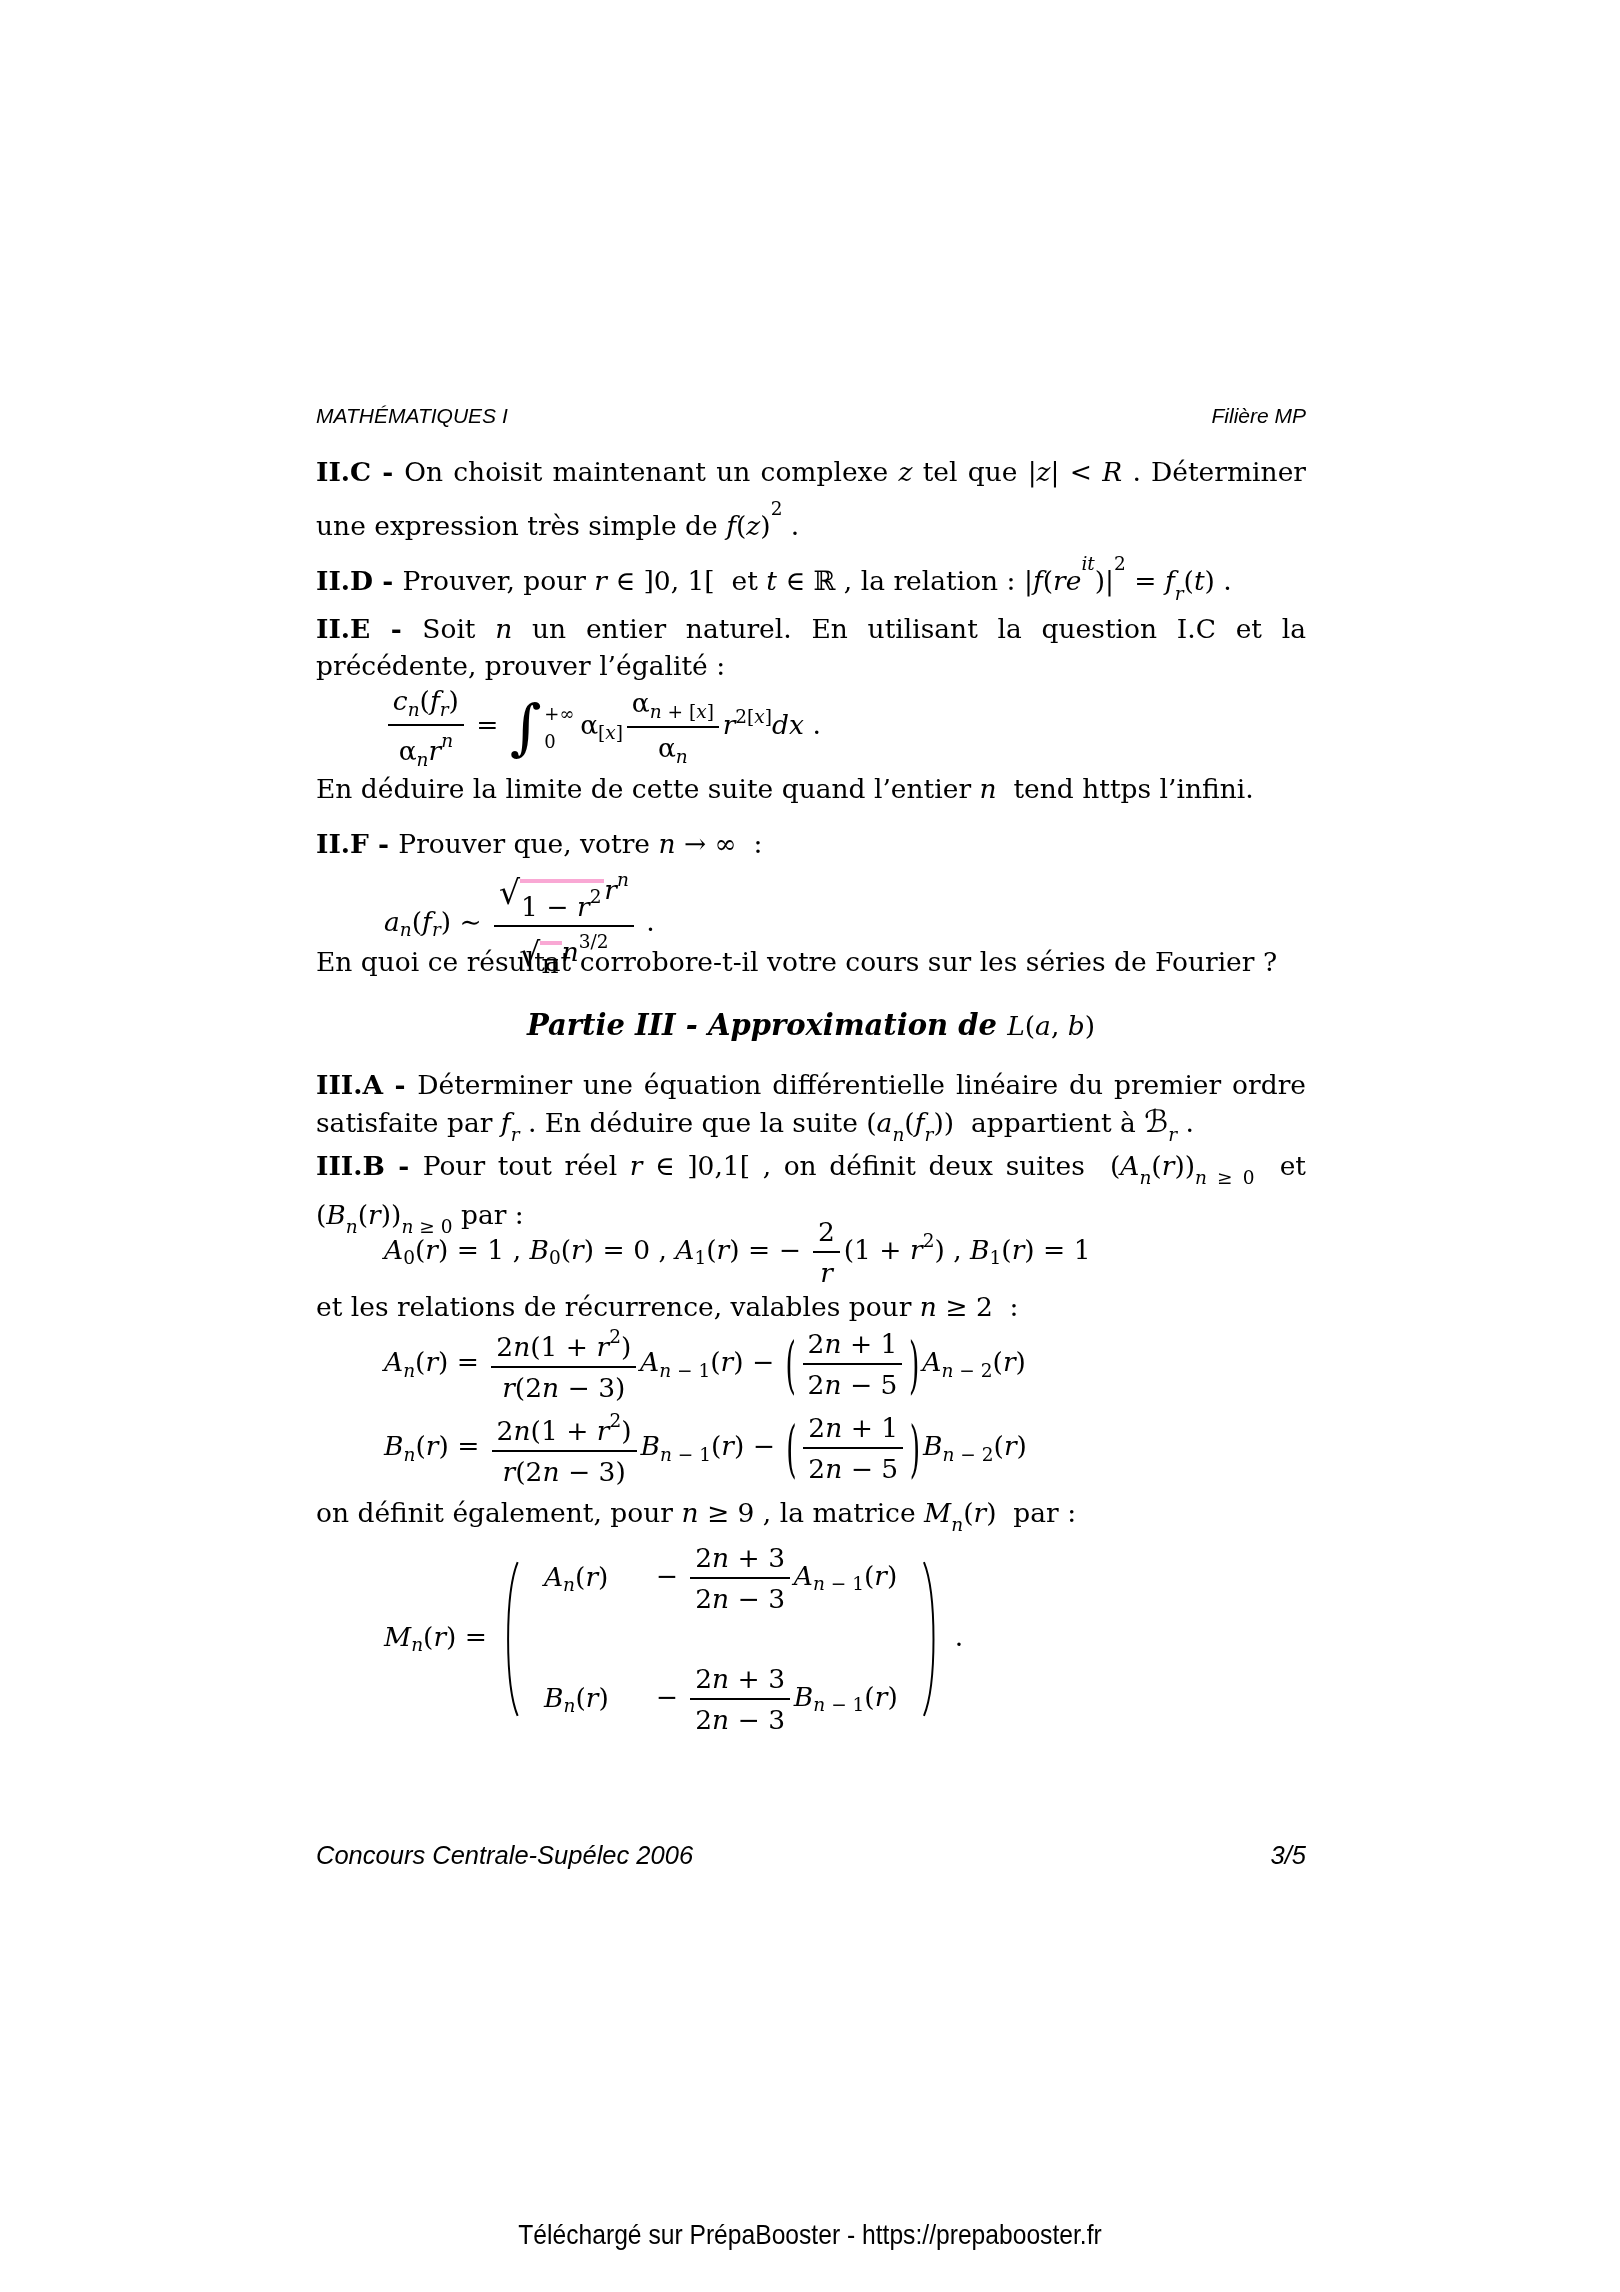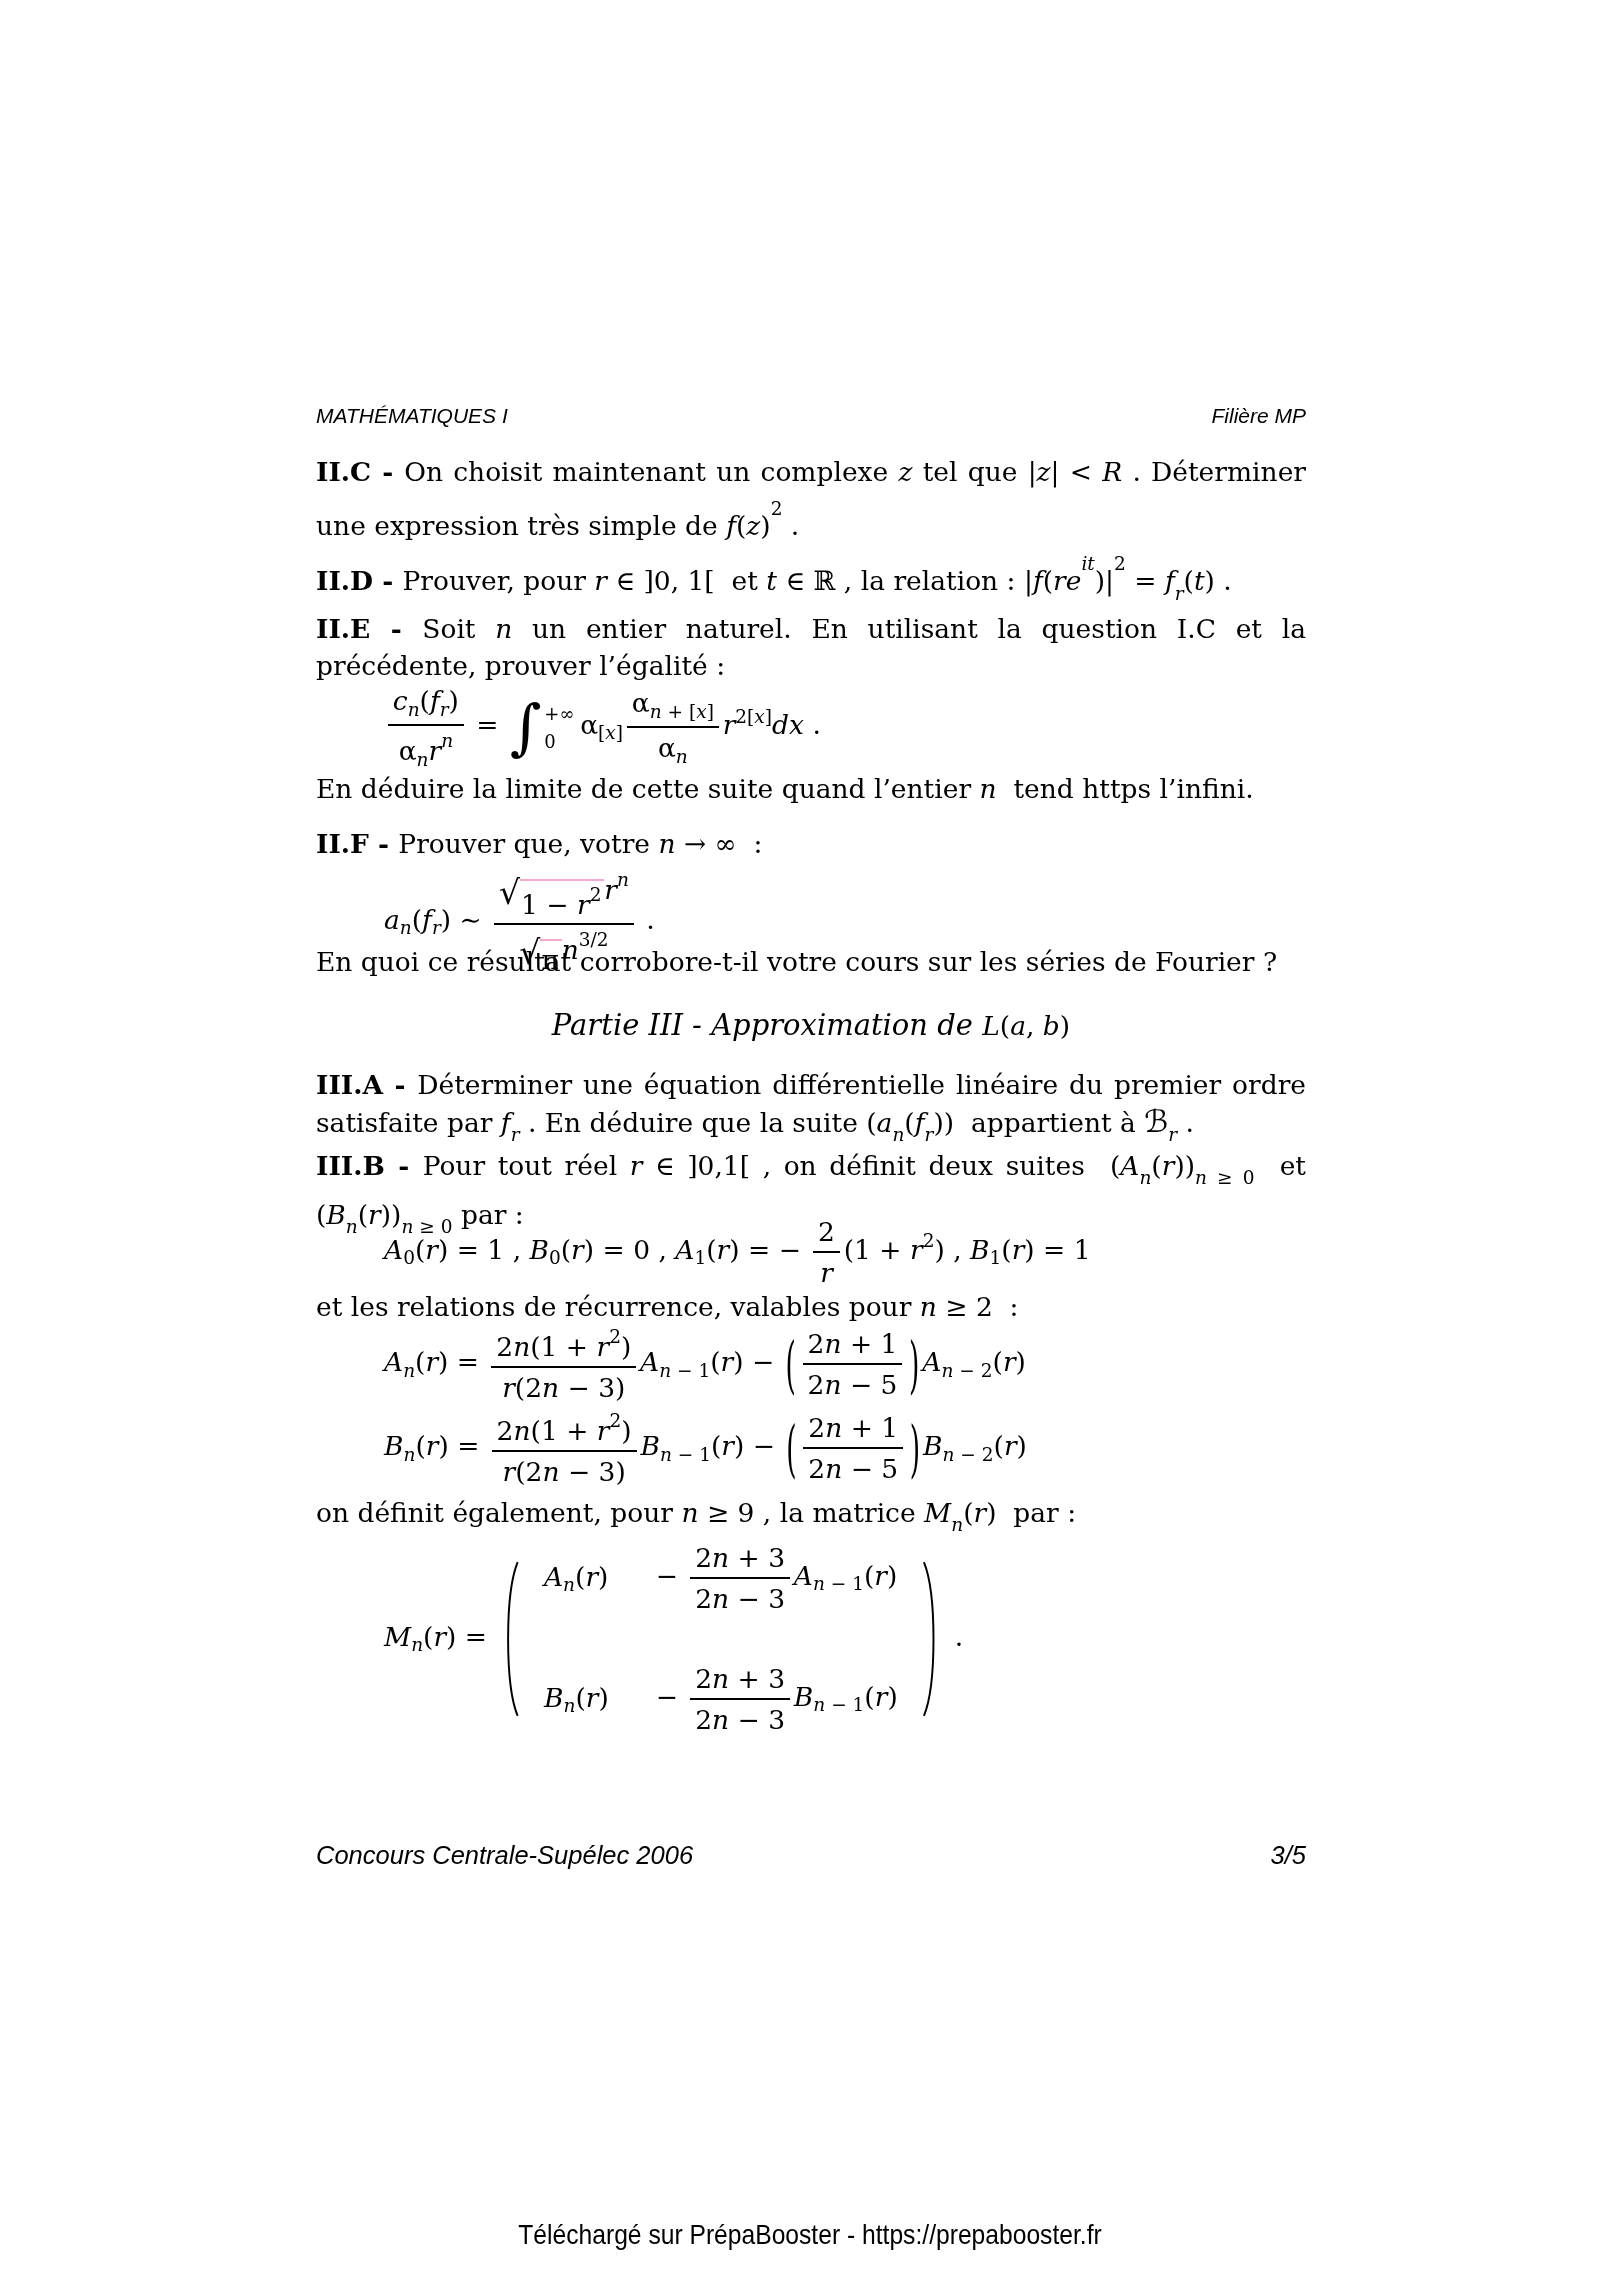--- a/index.html
+++ b/index.html
@@ -28,33 +28,33 @@
   }
   .note{
     position:absolute;left:0;width:1620px;text-align:center;
     font-family:"Liberation Sans", sans-serif;font-size:28px;
     transform:scaleX(0.88);
   }
   
   .tk{white-space:pre-wrap;}
   .it{font-style:italic;}
   .bd{font-weight:bold;}
-  .bi{font-weight:normal;font-style:italic;}
+  .bi{font-weight:bold;font-style:italic;}
   .gk{font-style:normal;}
   .scr{font-style:italic;font-family:"DejaVu Serif","DejaVu Sans",serif;font-size:115%;}
   .h2 .tk:not(.bi){font-size:26.5px;}
   .msub{font-size:70%;vertical-align:-25%;}
   .msup{font-size:70%;vertical-align:55%;}
   .frac{display:inline-flex;flex-direction:column;align-items:center;
         vertical-align:middle;margin:0 3.9px;text-align:center;line-height:1.25;}
   .frac>.num{display:block;padding:0 4.9px 2.9px;border-bottom:2px solid #000;}
   .frac>.den{display:block;padding:2.9px 4.9px 0;}
   .sqrt{display:inline-flex;align-items:flex-start;vertical-align:-12%;}
   .rsign{font-size:125%;line-height:0.8;transform:translateY(1px);}
-  .rad{border-top:2px solid #f9a8d4;padding:2px 2.9px 0 1px;}
+  .rad{border-top:4px solid #f9a8d4;padding:2px 2.9px 0 1px;}
   .intwrap{display:inline-flex;align-items:center;vertical-align:middle;margin:0 2.9px;}
   .intop{font-size:230%;line-height:0.8;}
   .intlims{display:inline-flex;flex-direction:column;justify-content:space-between;
            align-self:stretch;font-size:68%;padding:0 2.9px;}
   .ihi,.ilo{display:block;}
   .bigp{display:inline-block;transform:scaleY(2.3);margin:0 2.9px;vertical-align:middle;}
   .matwrap{display:inline-flex;align-items:center;vertical-align:middle;margin:0 5.9px;}
   .mcells{display:inline-grid;grid-template-columns:auto auto;column-gap:51px;
           row-gap:23.5px;margin:0 23px;align-items:center;gap:47px;}
   .mcell{white-space:nowrap;}

